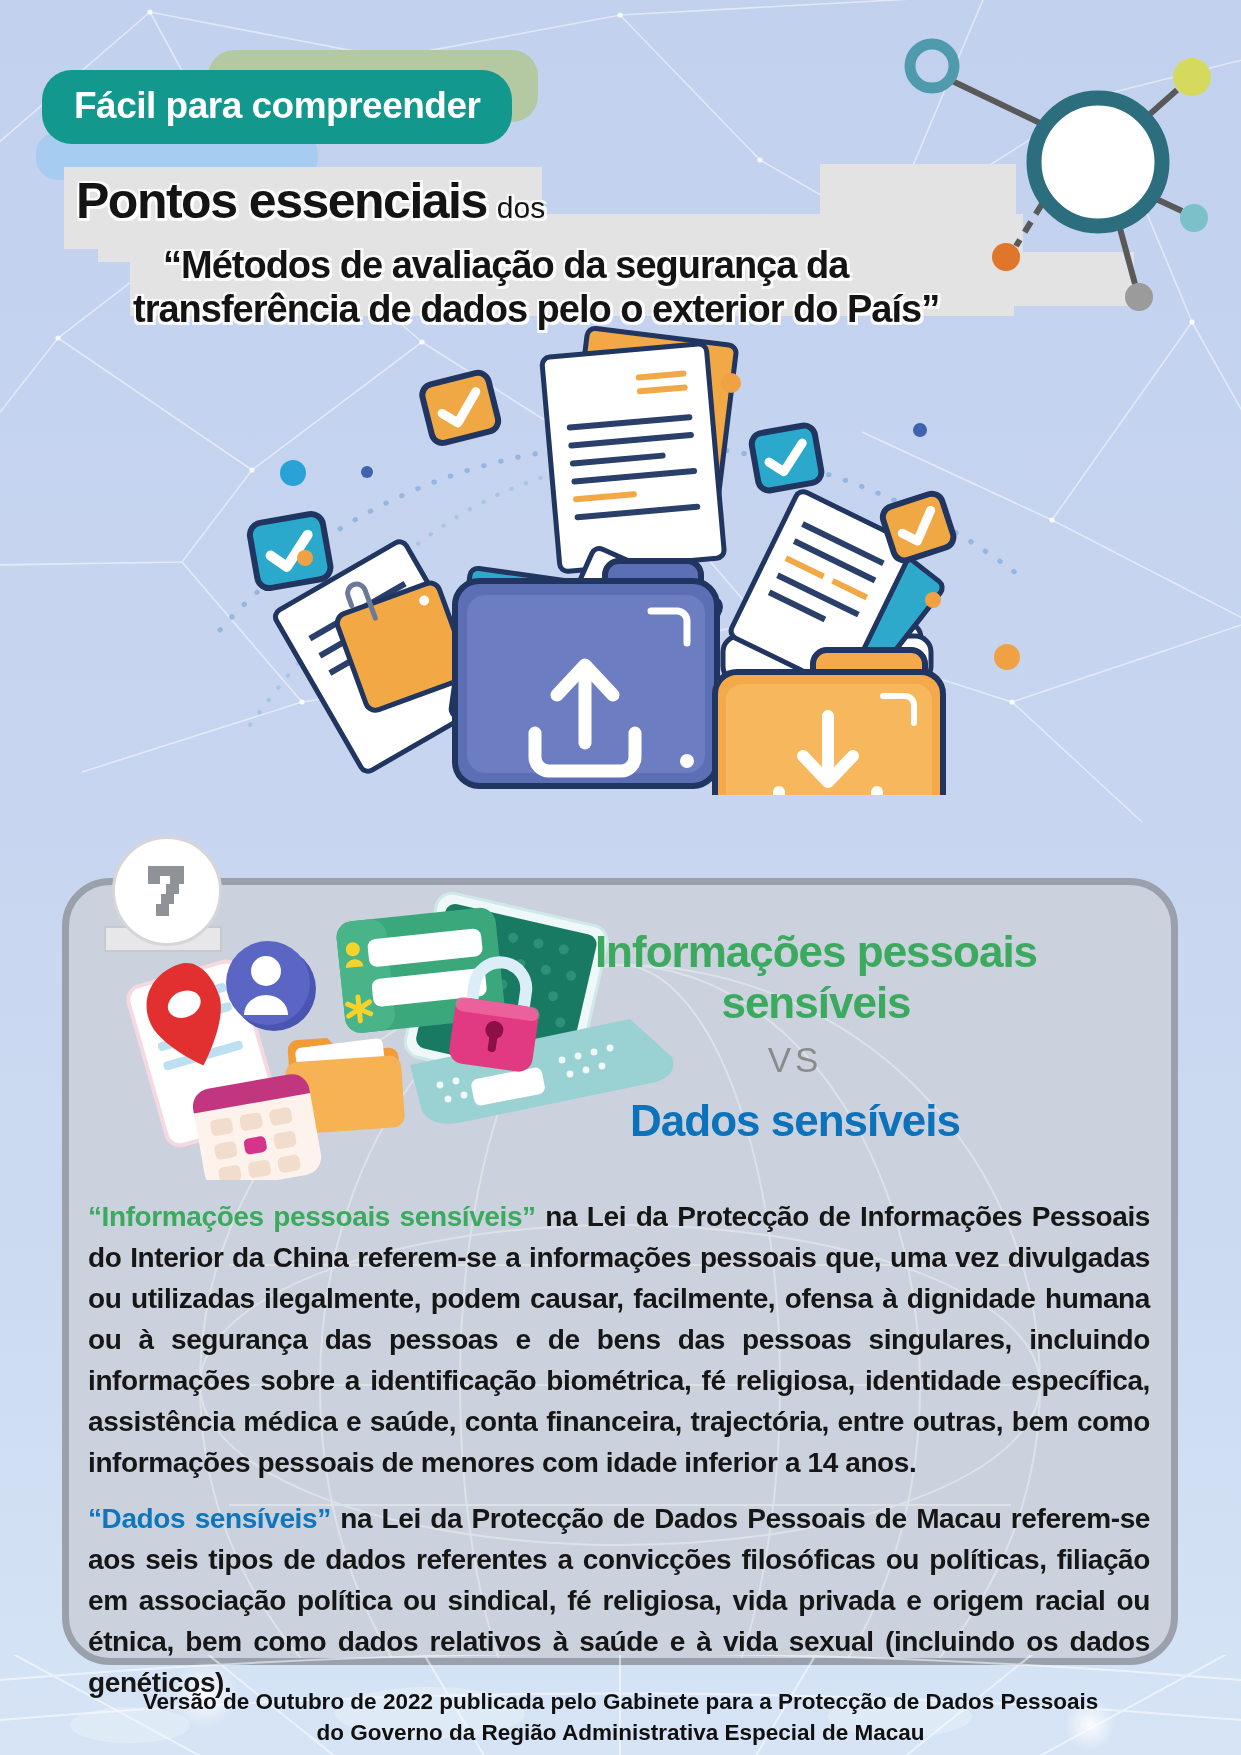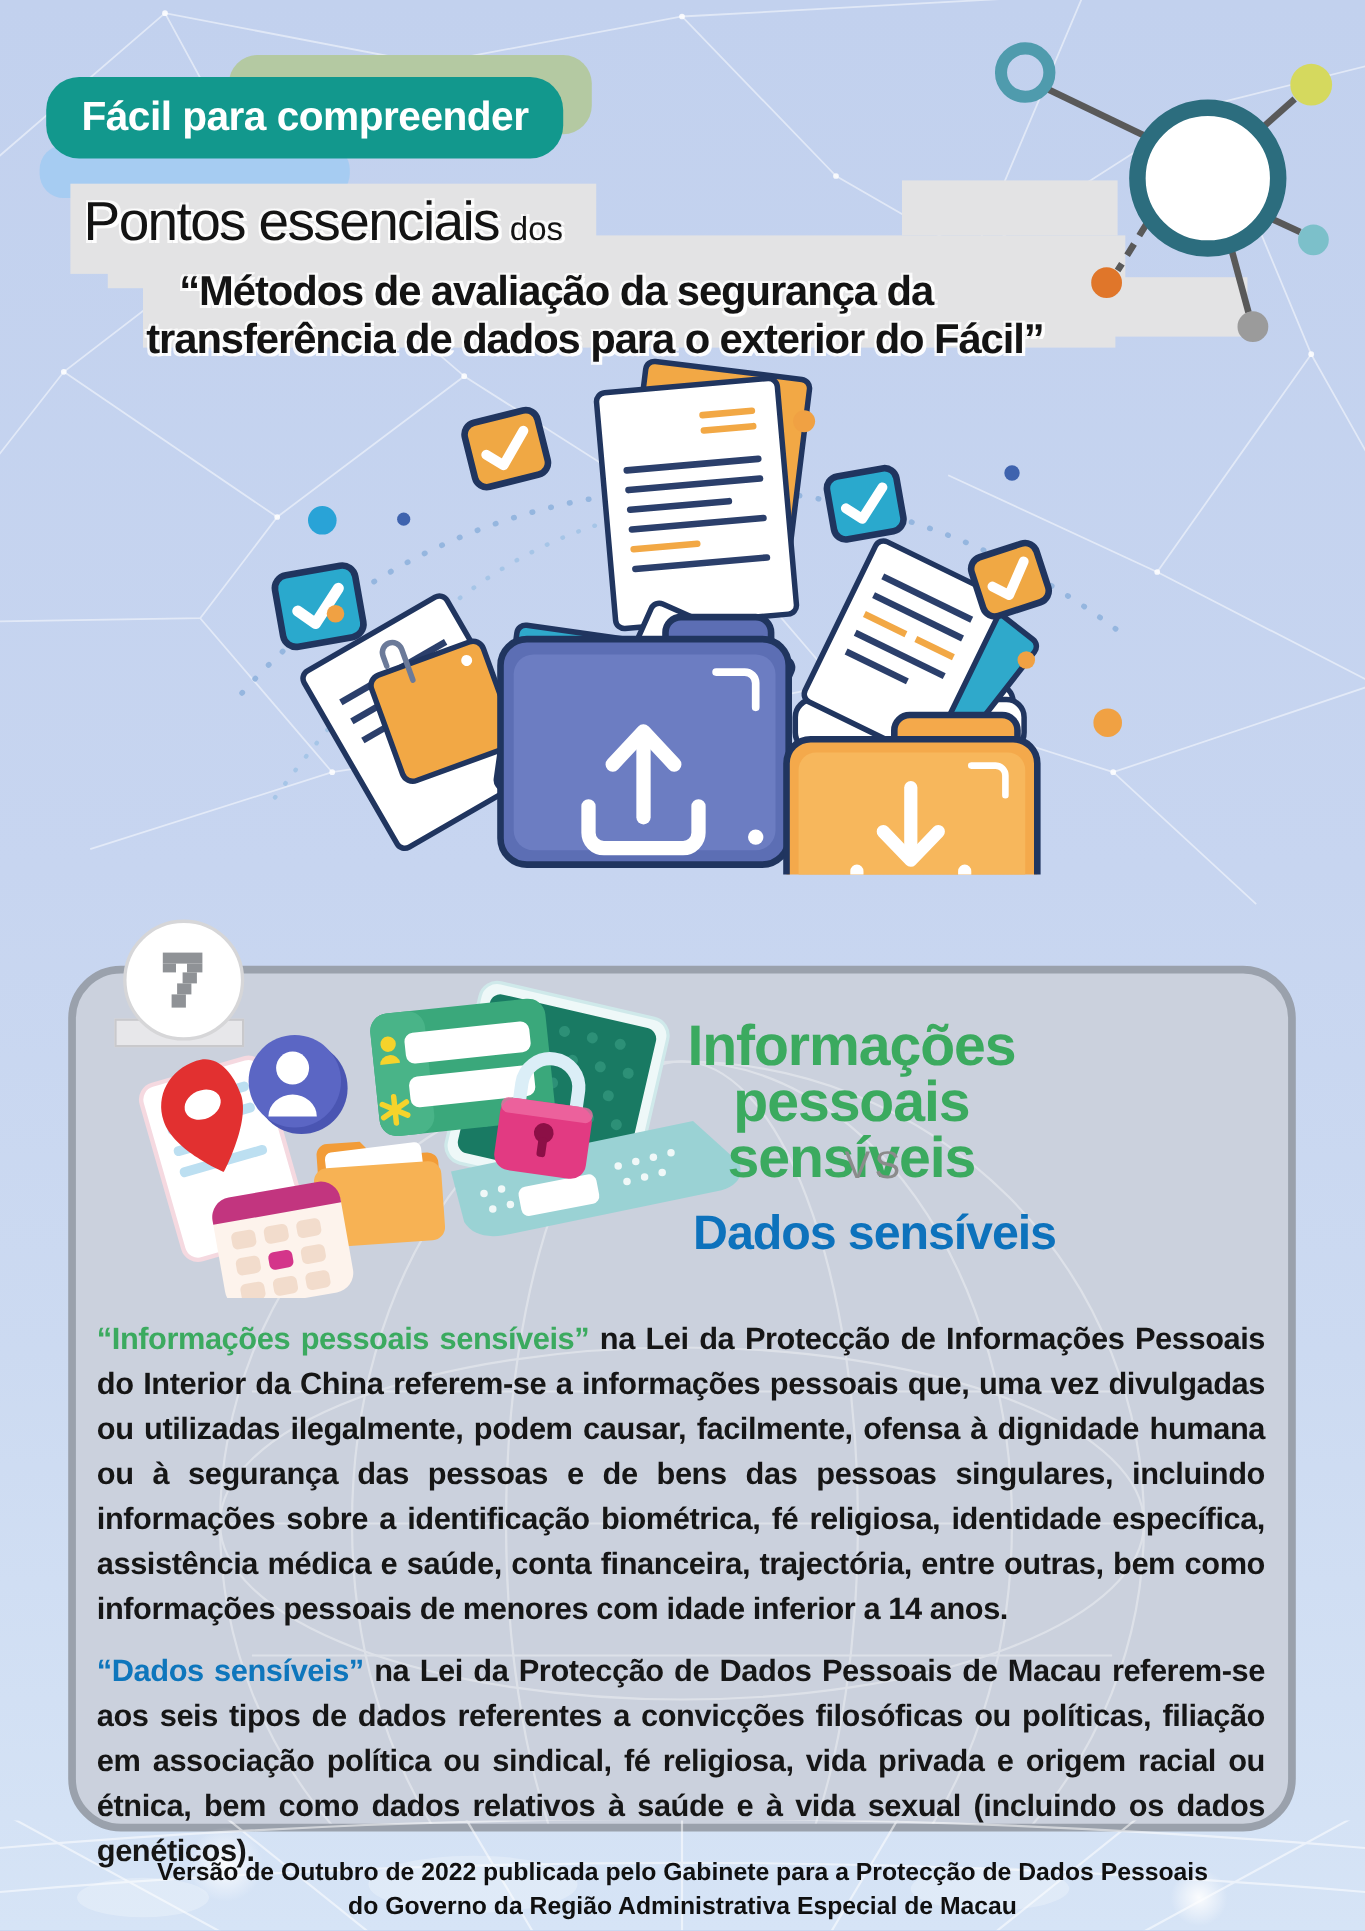--- a/index.html
+++ b/index.html
@@ -17,36 +17,36 @@
   
   .tbg{background:#e3e3e4;z-index:1;}
   .tbg1{left:64px;top:167px;width:478px;height:82px;}
   .tbg2{left:98px;top:214px;width:925px;height:48px;}
   .tbg3{left:130px;top:250px;width:884px;height:66px;}
   .tbg4{left:820px;top:164px;width:196px;height:50px;}
   .tbg5{left:948px;top:252px;width:186px;height:54px;}
   .outline-white{text-shadow:3px 3px 0 rgba(255,255,255,.95),-2px 3px 0 rgba(255,255,255,.8),
                  3px -2px 0 rgba(255,255,255,.8),-2px -2px 0 rgba(255,255,255,.7);}
   .title{left:76px;top:172px;z-index:2;color:#141414;white-space:nowrap;}
-  .title-main{font-size:50px;font-weight:normal;letter-spacing:-1.5px;}
+  .title-main{font-size:50px;font-weight:bold;letter-spacing:-1.5px;}
   .title-connector{font-size:30px;font-weight:normal;margin-left:10px;}
   .subtitle{z-index:2;color:#141414;font-size:38px;font-weight:bold;letter-spacing:-1px;white-space:nowrap;}
   .sub1{left:163px;top:244px;}
   .sub2{left:133px;top:288px;}
   .network{left:820px;top:18px;z-index:2;}
   .transfer{left:120px;top:325px;z-index:2;}
   
   .panel{left:62px;top:878px;width:1116px;height:787px;box-sizing:border-box;background:#cbd1dd;
          border:7px solid #9aa1ac;border-radius:48px;z-index:1;overflow:hidden;}
   .watermark{position:absolute;left:0;top:0;}
   .section-tab{left:104px;top:926px;width:114px;height:22px;background:#e7e7ea;border:2px solid #c9c9cc;z-index:2;}
   .section-badge{left:112px;top:836px;width:104px;height:104px;border-radius:50%;background:#fff;
                  border:3px solid #d6d6d8;z-index:3;display:flex;align-items:center;justify-content:center;}
   .panel-illo{left:110px;top:885px;z-index:3;}
-  .green-heading{left:539px;top:926px;width:470px;text-align:center;color:#3baa5f;font-size:52px;
+  .green-heading{left:581px;top:926px;width:470px;text-align:center;color:#3baa5f;font-size:44px;
                  font-weight:bold;line-height:51px;z-index:3;letter-spacing:-1px;}
   .green-heading span{display:block;}
   .vs{left:560px;top:1040px;width:470px;text-align:center;color:#8b8b8b;font-size:35px;font-weight:400;
       letter-spacing:4px;z-index:3;}
   .blue-heading{left:560px;top:1096px;width:470px;text-align:center;color:#0d72bc;font-size:44px;
                 font-weight:bold;z-index:3;letter-spacing:-1px;}
   .para{left:88px;width:1062px;margin:0;font-size:28px;font-weight:bold;color:#161616;text-align:justify;
         line-height:41px;letter-spacing:-0.4px;z-index:3;}
   .p1{top:1196px;}
   .p2{top:1498px;}
@@ -96,21 +96,21 @@
 
   <div class="abs tbg tbg1"></div>
   <div class="abs tbg tbg2"></div>
   <div class="abs tbg tbg3"></div>
   <div class="abs tbg tbg4"></div>
   <div class="abs tbg tbg5"></div>
   <div class="abs title outline-white">
     <span class="title-main">Pontos essenciais</span><span class="title-connector">dos</span>
   </div>
   <div class="abs subtitle sub1 outline-white">“Métodos de avaliação da segurança da</div>
-  <div class="abs subtitle sub2 outline-white">transferência de dados para o exterior do Fácil”</div>
+  <div class="abs subtitle sub2 outline-white">transferência de dados pelo o exterior do País”</div>
 
   <svg class="abs network" width="421" height="340" viewBox="0 0 421 340">
     <g stroke="#595959" stroke-width="6">
       <line x1="126" y1="60" x2="222" y2="106"></line>
       <line x1="330" y1="96" x2="357" y2="72"></line>
       <line x1="334" y1="180" x2="362" y2="193"></line>
       <line x1="298" y1="203" x2="315" y2="266"></line>
       <line x1="222" y1="186" x2="196" y2="228" stroke-dasharray="12 9"></line>
     </g>
     <circle cx="278" cy="144" r="64" fill="#ffffff" stroke="#2c6d7e" stroke-width="15"></circle>

